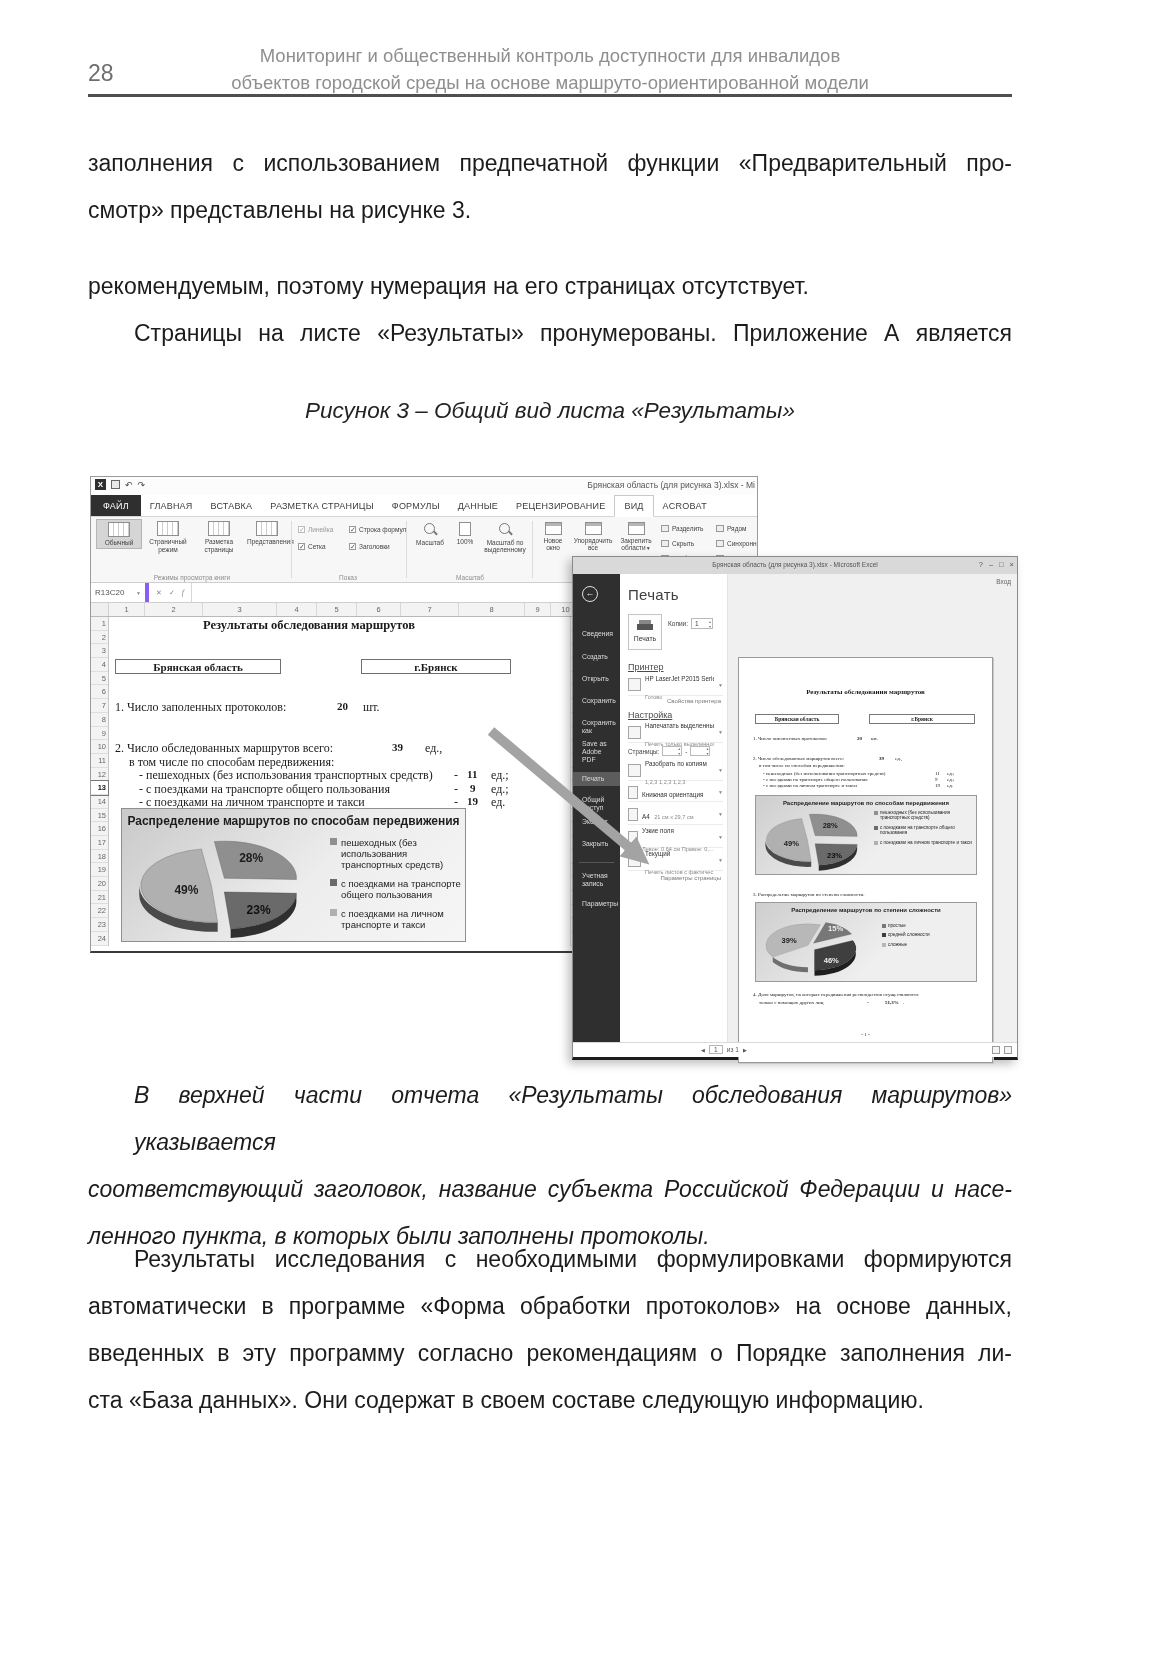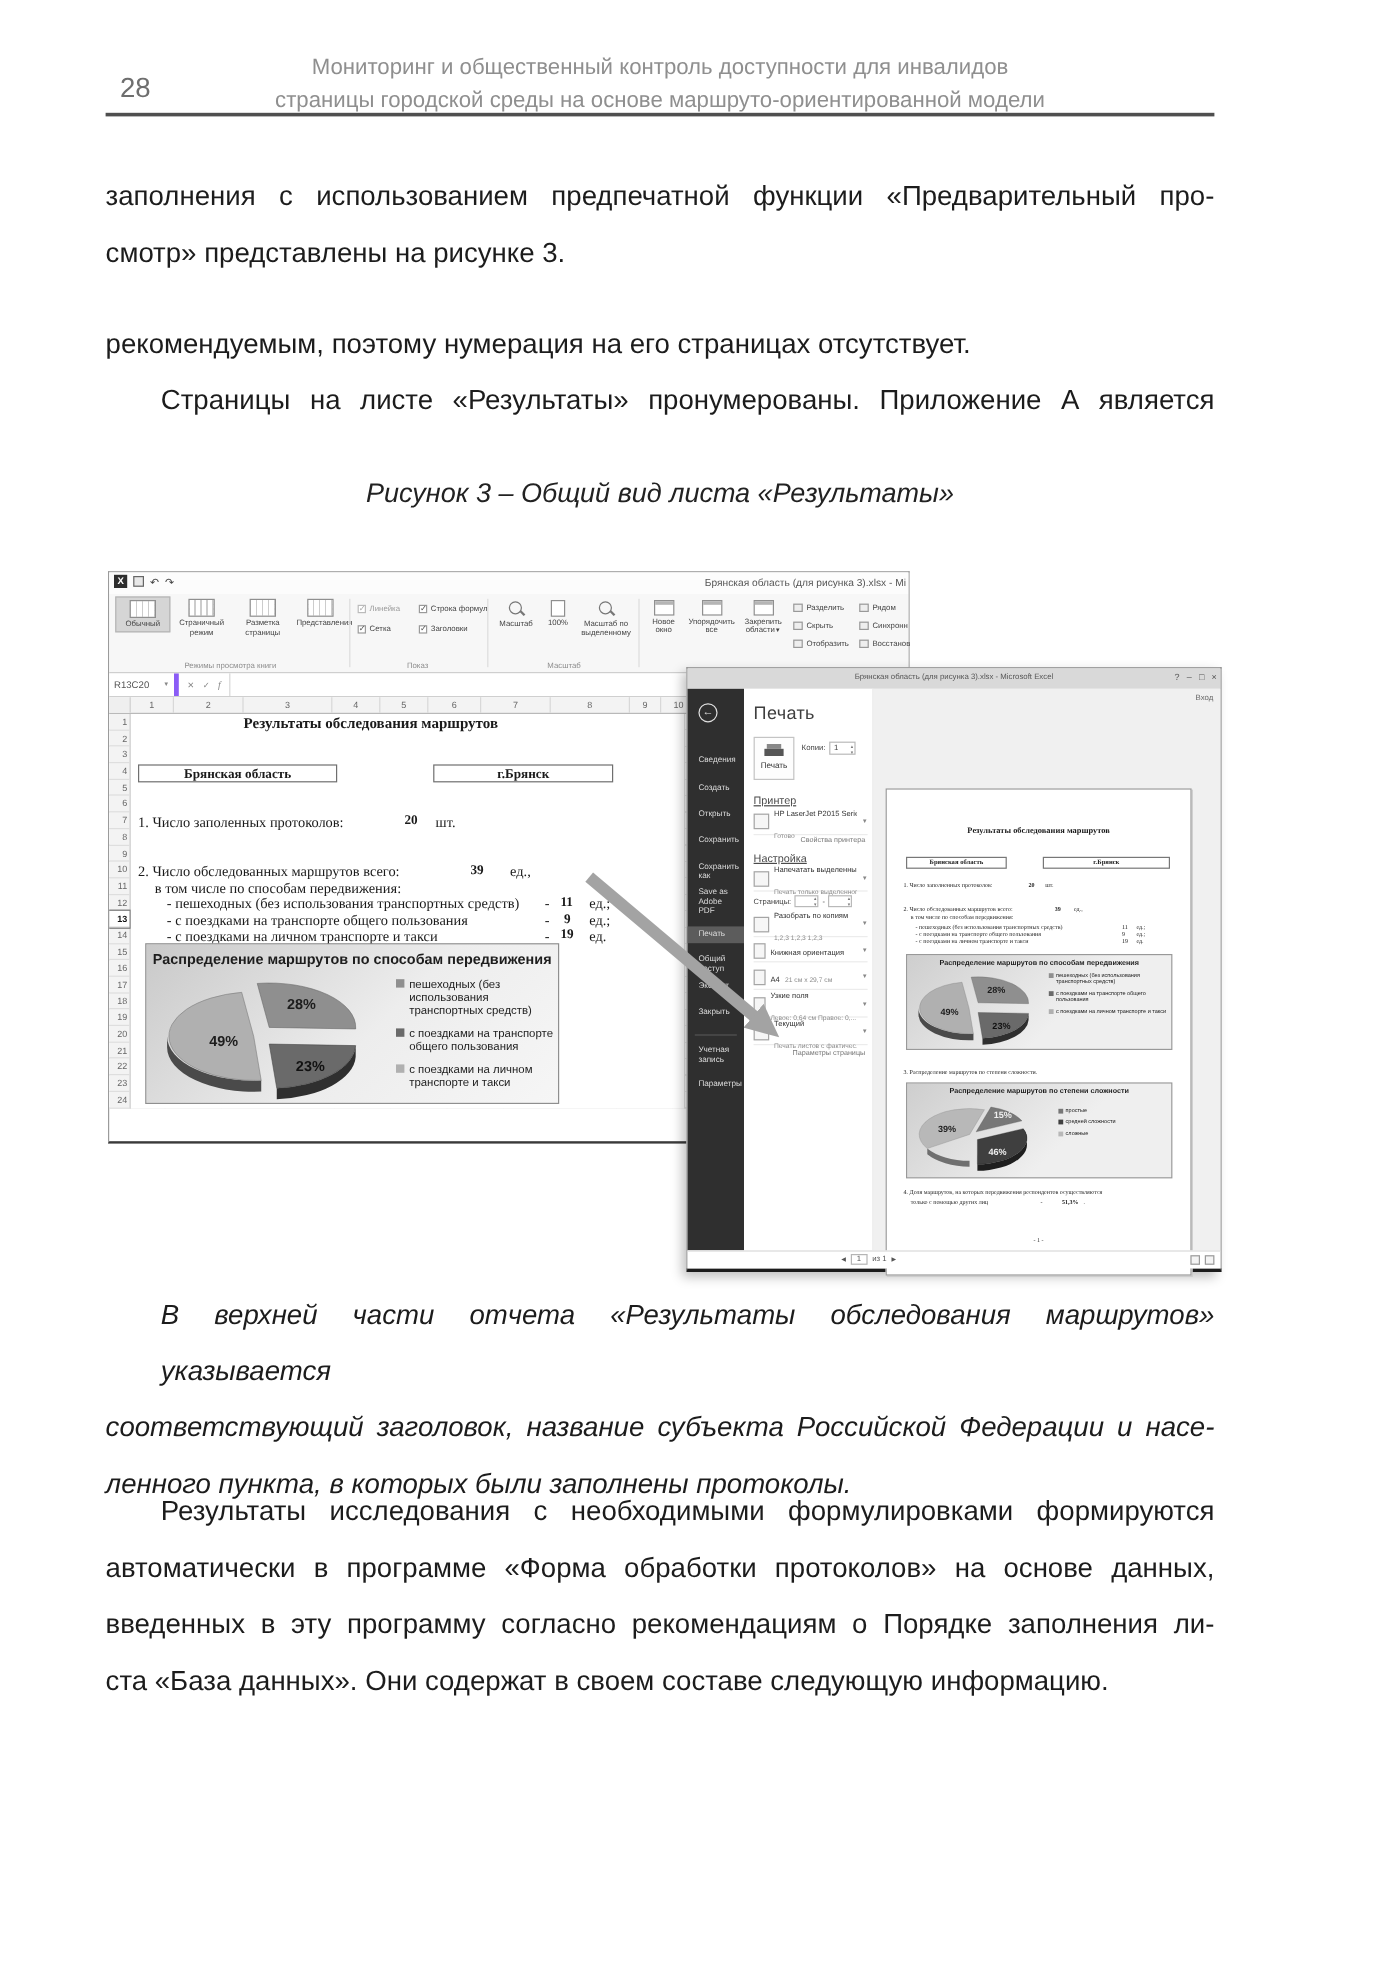--- a/index.html
+++ b/index.html
@@ -2,21 +2,21 @@
 <html><head>
 <meta charset="utf-8">
 <style>
   * { margin:0; padding:0; box-sizing:border-box; }
   html,body { background:#888; }
   .page { position:relative; width:1166px; height:1654px; background:#fff;
           margin:0 auto; font-family:"Liberation Sans", sans-serif; color:#1f1f1f; overflow:hidden; }
 
   
   .doc-header { position:absolute; left:88px; top:30px; width:924px; }
-  .pagenum { position:absolute; left:12px; top:30px; font-size:23px; color:#6e6e6e; }
+  .pagenum { position:absolute; left:0; top:30px; font-size:23px; color:#6e6e6e; }
   .htitle { width:800px; margin:0 auto; text-align:center; color:#8f8f8f; font-size:18.5px; line-height:27px; padding-top:12px;}
   .hrule { position:absolute; left:0; top:64px; width:924px; height:3px; background:#4f4f4f; }
 
   
   .para { position:absolute; left:88px; width:924px; font-size:23px; color:#1c1c1c; }
   .para .ln { line-height:47px; white-space:normal; }
   .jl { text-align:justify; text-align-last:justify; }
   .ind { padding-left:46px; }
   .caption { position:absolute; left:88px; top:398px; width:924px; text-align:center;
              font-style:italic; font-size:22.5px; color:#222; }
@@ -152,21 +152,21 @@
 </style>
 </head>
 <body>
 
 <div class="page">
 
   <div class="doc-header">
     <div class="pagenum">28</div>
     <div class="htitle">
       <div>Мониторинг и общественный контроль доступности для инвалидов</div>
-      <div>страницы городской среды на основе маршруто-ориентированной модели</div>
+      <div>объектов городской среды на основе маршруто-ориентированной модели</div>
     </div>
     <div class="hrule"></div>
   </div>
 
   <div class="para" style="top:140px;">
     <div class="ln jl">заполнения с использованием предпечатной функции «Предварительный про-</div>
     <div class="ln">смотр» представлены на рисунке 3.</div>
   </div>
   <div class="para" style="top:263px;">
     <div class="ln">рекомендуемым, поэтому нумерация на его страницах отсутствует.</div>
@@ -178,20 +178,31 @@
 
     <div class="xl">
       <div class="xl-titlebar">
         <span class="xl-qat">
           <span class="xl-appicon">X</span>
           <span class="xl-save"></span>
           <span class="i-undo"></span>
           <span class="i-redo"></span>
         </span>
         <span class="xl-title">Брянская область (для рисунка 3).xlsx - Mi</span>
+      </div>
+      <div class="xl-tabs">
+        <span class="xl-tab file">ФАЙЛ</span>
+        <span class="xl-tab">ГЛАВНАЯ</span>
+        <span class="xl-tab">ВСТАВКА</span>
+        <span class="xl-tab">РАЗМЕТКА СТРАНИЦЫ</span>
+        <span class="xl-tab">ФОРМУЛЫ</span>
+        <span class="xl-tab">ДАННЫЕ</span>
+        <span class="xl-tab">РЕЦЕНЗИРОВАНИЕ</span>
+        <span class="xl-tab active">ВИД</span>
+        <span class="xl-tab">ACROBAT</span>
       </div>
       <div class="xl-ribbon">
         <div class="vm-btn sel" style="left:5px;">
           <div class="ic"></div>
           <span>Обычный</span></div>
         <div class="vm-btn" style="left:54px;">
           <div class="ic"></div>
           <span>Страничный режим</span></div>
         <div class="vm-btn" style="left:103px; width:50px;">
           <div class="ic"></div>

